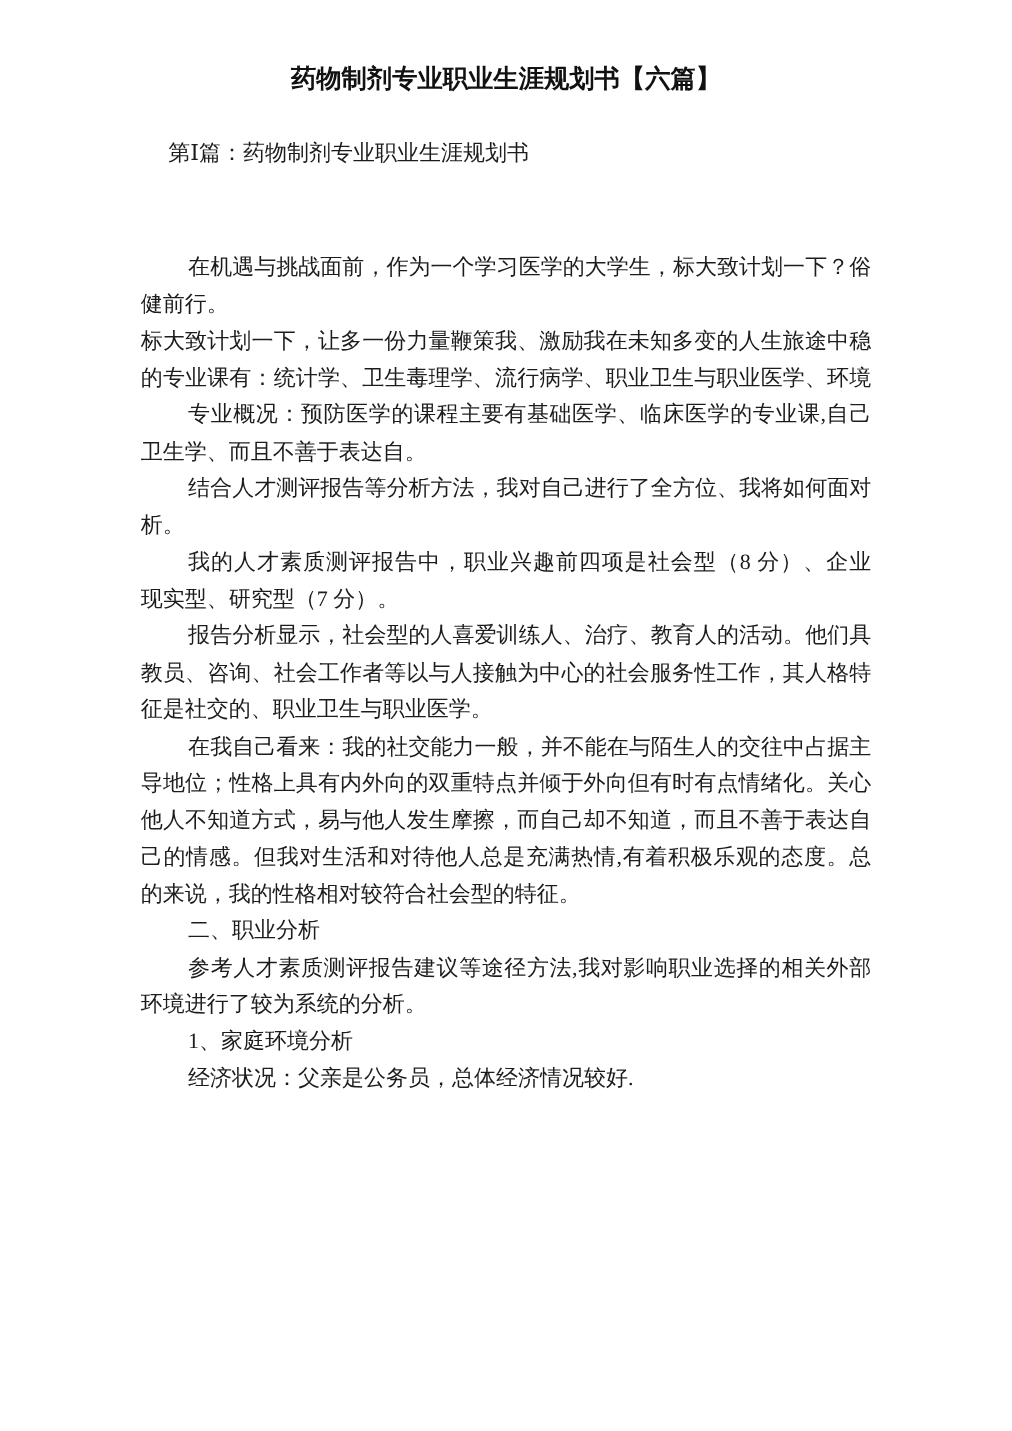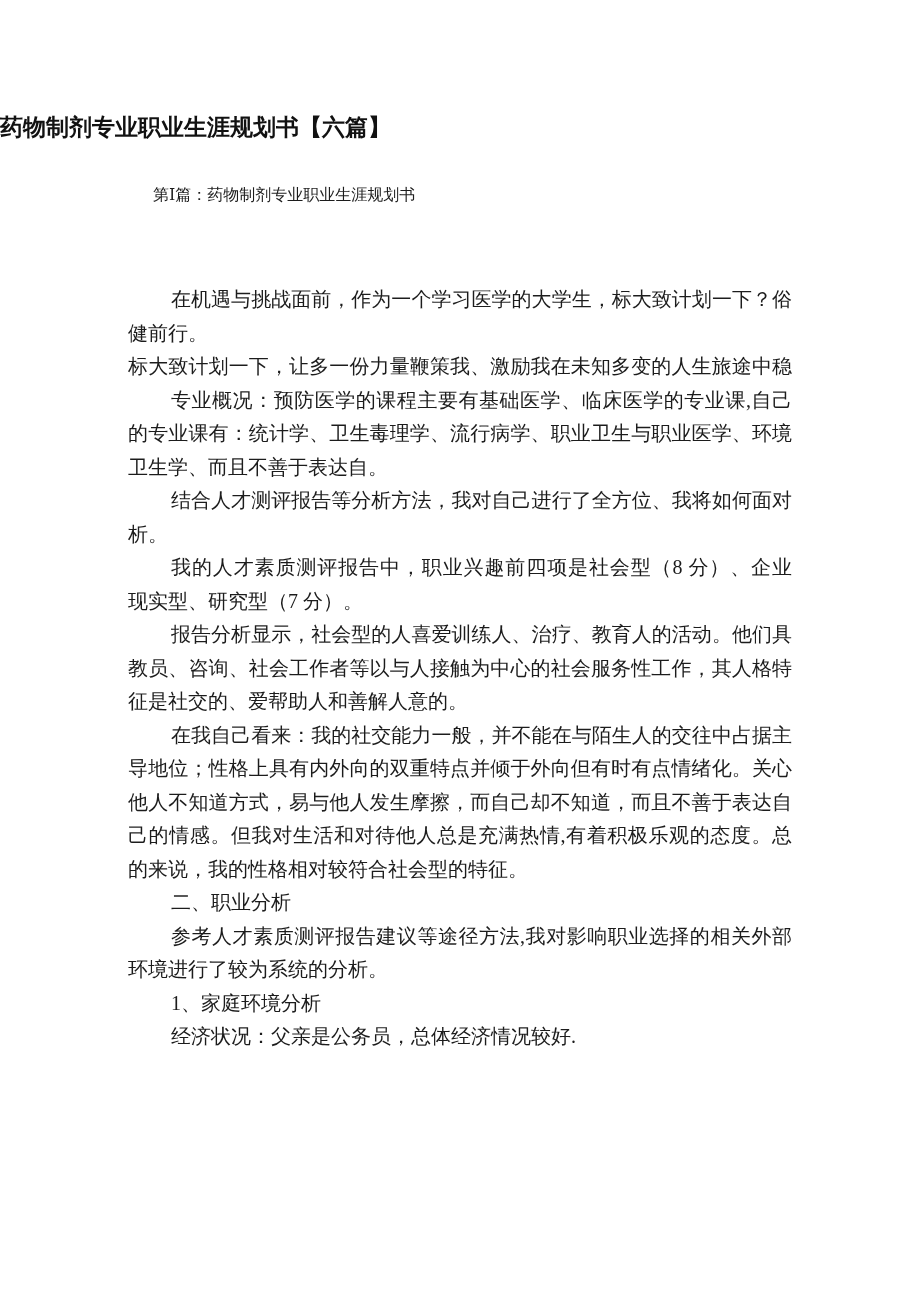--- a/index.html
+++ b/index.html
@@ -13,31 +13,32 @@
     font-family: "Liberation Serif", "DejaVu Serif", serif;
     color: #1c1c1c;
   }
   .page {
     position: relative;
     width: 920px;
     height: 1301px;
     background: #ffffff;
   }
   .title {
-    margin-top: 110px;
+    margin-top: 54px;
+    text-align: center;
     font-family: "Liberation Sans", "DejaVu Sans", sans-serif;
     font-weight: bold;
     font-size: 23px;
     line-height: 34px;
     color: #111111;
   }
   .subtitle {
     margin: 34px 128px 0 128px;
     padding-left: 25px;
-    font-size: 16px;
+    font-size: 20px;
     line-height: 34px;
   }
   .content {
     margin: 71px 128px 0 128px;
     width: 664px;
   }
   .line {
     font-size: 20px;
     line-height: 33.5px;
     height: 33.5px;
@@ -57,36 +58,36 @@
 <div class="page">
   <h1 class="title">药物制剂专业职业生涯规划书【六篇】</h1>
   <div class="subtitle">第Ⅰ篇：药物制剂专业职业生涯规划书</div>
   <div class="content">
       <div class="para">
         <div class="line indent fill">在机遇与挑战面前，作为一个学习医学的大学生，标大致计划一下？俗话</div>
         <div class="line">健前行。</div>
         <div class="line fill">标大致计划一下，让多一份力量鞭策我、激励我在未知多变的人生旅途中稳</div>
       </div>
       <div class="para">
+        <div class="line fill">的专业课有：统计学、卫生毒理学、流行病学、职业卫生与职业医学、环境</div>
         <div class="line indent fill">专业概况：预防医学的课程主要有基础医学、临床医学的专业课,自己</div>
-        <div class="line fill">的专业课有：统计学、卫生毒理学、流行病学、职业卫生与职业医学、环境</div>
         <div class="line">卫生学、而且不善于表达自。</div>
       </div>
       <div class="para">
         <div class="line indent fill">结合人才测评报告等分析方法，我对自己进行了全方位、我将如何面对</div>
         <div class="line">析。</div>
       </div>
       <div class="para">
         <div class="line indent fill">我的人才素质测评报告中，职业兴趣前四项是社会型（8 分）、企业型、</div>
         <div class="line">现实型、研究型（7 分）。</div>
       </div>
       <div class="para">
         <div class="line indent fill">报告分析显示，社会型的人喜爱训练人、治疗、教育人的活动。他们具</div>
         <div class="line fill">教员、咨询、社会工作者等以与人接触为中心的社会服务性工作，其人格特</div>
-        <div class="line">征是社交的、爱帮助人和善解人意的。</div>
+        <div class="line">征是社交的、职业卫生与职业医学。</div>
       </div>
       <div class="para">
         <div class="line indent fill">在我自己看来：我的社交能力一般，并不能在与陌生人的交往中占据主</div>
         <div class="line fill">导地位；性格上具有内外向的双重特点并倾于外向但有时有点情绪化。关心</div>
         <div class="line fill">他人不知道方式，易与他人发生摩擦，而自己却不知道，而且不善于表达自</div>
         <div class="line fill">己的情感。但我对生活和对待他人总是充满热情,有着积极乐观的态度。总</div>
         <div class="line">的来说，我的性格相对较符合社会型的特征。</div>
       </div>
       <div class="para">
         <div class="line indent">二、职业分析</div>

